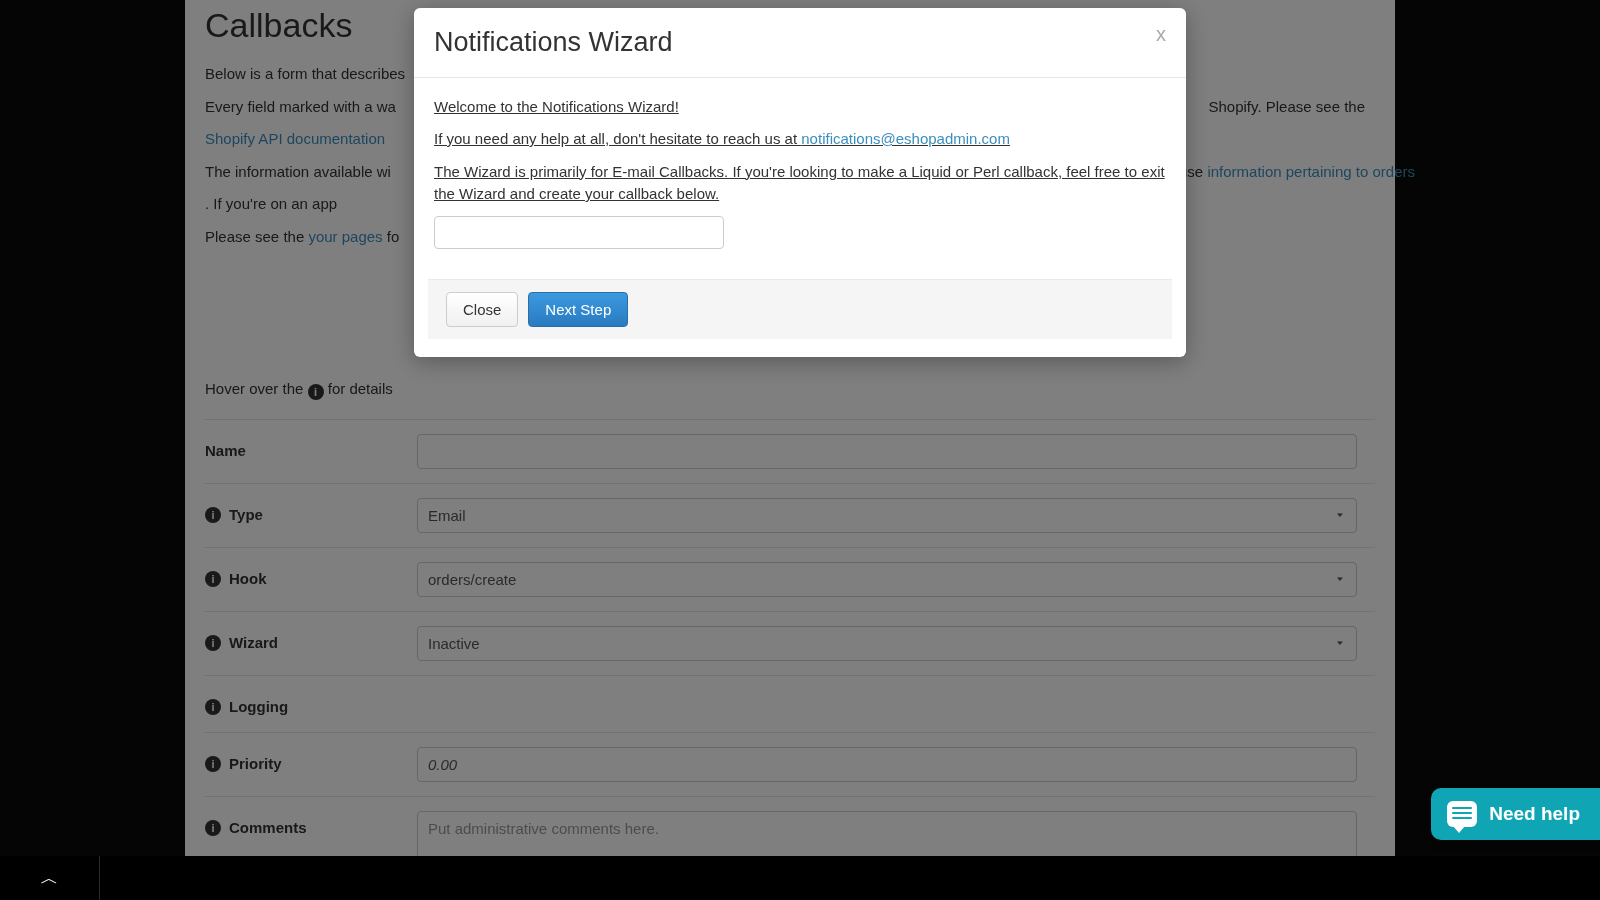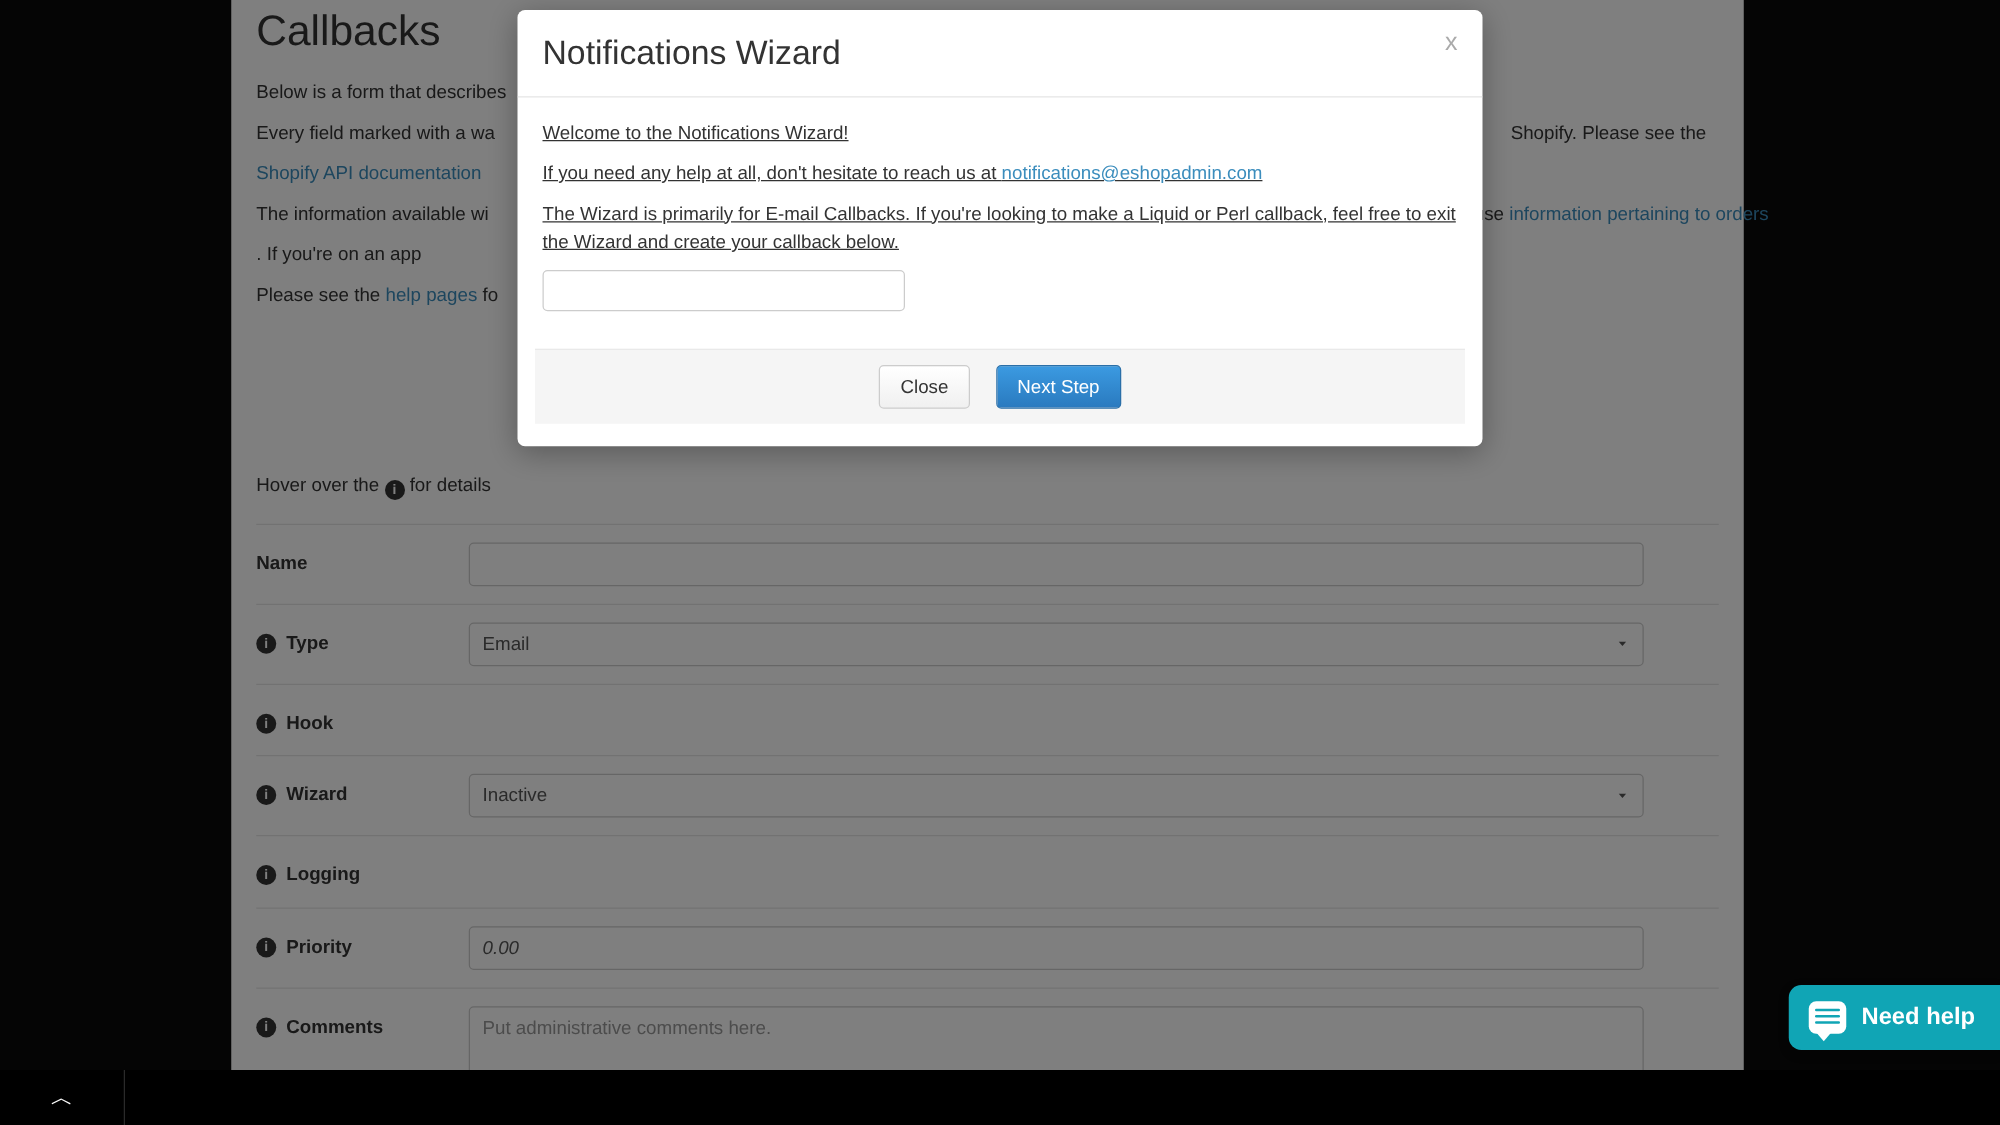--- a/index.html
+++ b/index.html
@@ -60,21 +60,21 @@
     .form-label {
       width: 170px;
       font-weight: bold;
       color: #333;
       padding-top: 6px;
       display: flex;
       align-items: center;
       gap: 8px;
     }
     .form-label.no-icon { padding-left: 0; }
-    .form-field { flex: 1; }
+    .form-field { flex: 1; margin-left: 42px; }
     .text-input, .select-input, .textarea-input, .num-input {
       width: 100%;
       padding: 8px 10px;
       border: 1px solid #ccc;
       border-radius: 4px;
       font-size: 15px;
       background: #fff;
       color: #555;
       font-family: inherit;
     }
@@ -139,22 +139,22 @@
       padding: 7px 10px;
       border: 1px solid #ccc;
       border-radius: 4px;
       font-size: 15px;
     }
     .modal-footer {
       background: #f5f5f5;
       border-top: 1px solid #e9e9e9;
       padding: 12px 18px;
       display: flex;
-      justify-content: center;
-      gap: 21px;
+      justify-content: flex-start;
+      gap: 10px;
       margin: 0 14px 18px 14px;
       border-radius: 0;
     }
     .btn {
       padding: 8px 16px;
       border-radius: 4px;
       font-size: 15px;
       cursor: pointer;
       border: 1px solid transparent;
     }
@@ -240,21 +240,21 @@
         <span> to use </span>
         <a href="#" class="link">information pertaining to orders</a>
       </span>
     </p>
     <p style="clear:both;">
       
       <span>. If you're on an app</span>
     </p>
     <p>
       <span>Please see the </span>
-      <a href="#" class="link">help pages</a>
+      <a href="#" class="link">your pages</a>
       <span> fo</span>
     </p>
   </div>
 
   <p class="hover-hint">
     <span>Hover over the </span>
     <i class="info-icon">i</i>
     <span> for details</span>
   </p>
 
@@ -270,20 +270,23 @@
         </div>
       <div class="form-field">
           <div class="select-wrap"><input readonly="" class="select-input" value="Email" style=""></div>
         </div>
     </div>
     <div class="form-row">
       <div class="form-label">
           <i class="info-icon">i</i>
           <span>Hook</span>
         </div>
+      <div class="form-field">
+          <div class="select-wrap"><input readonly="" class="select-input" value="orders/create" style=""></div>
+        </div>
     </div>
     <div class="form-row">
       <div class="form-label">
           <i class="info-icon">i</i>
           <span>Wizard</span>
         </div>
       <div class="form-field">
           <div class="select-wrap"><input readonly="" class="select-input" value="Inactive" style=""></div>
         </div>
     </div>

